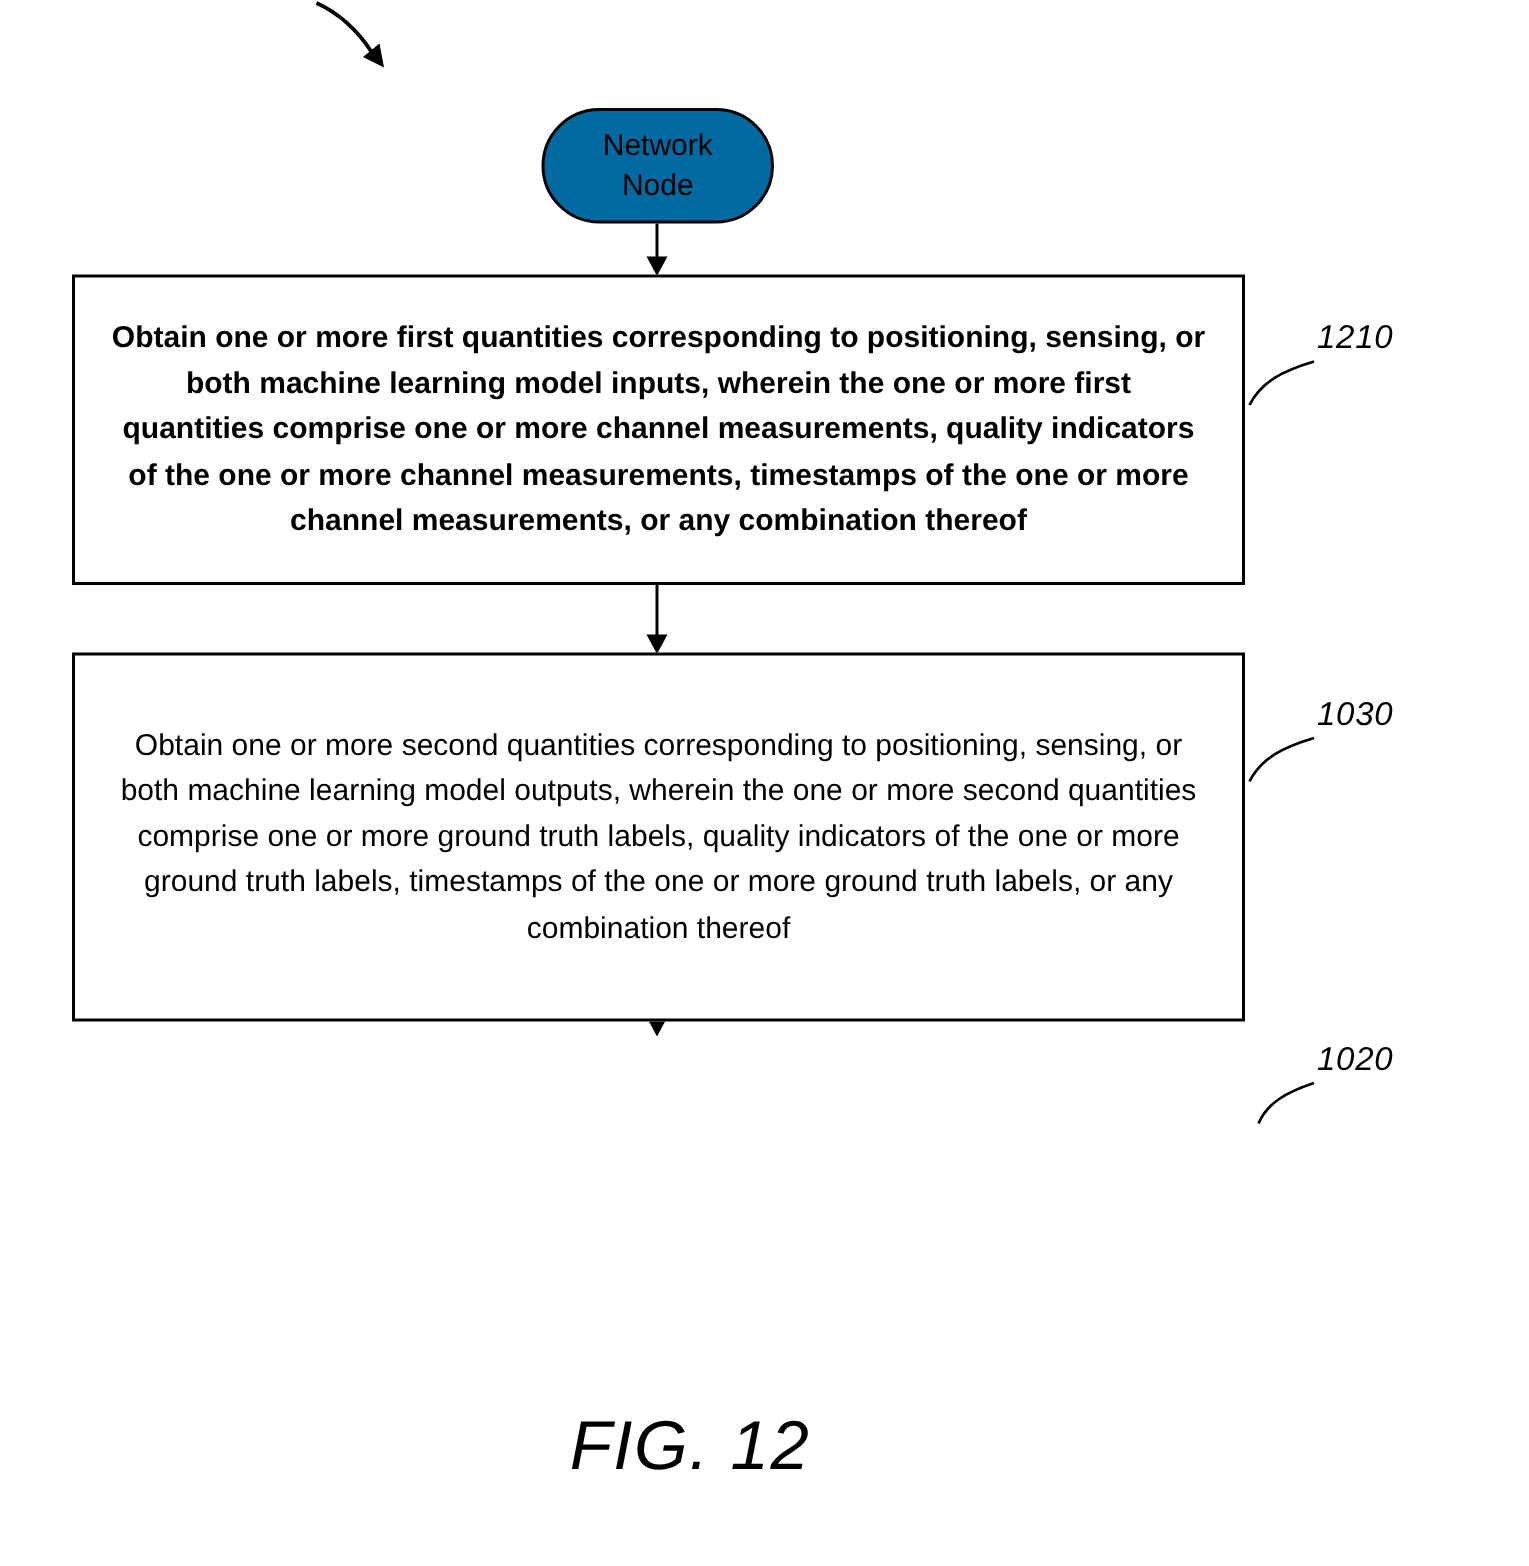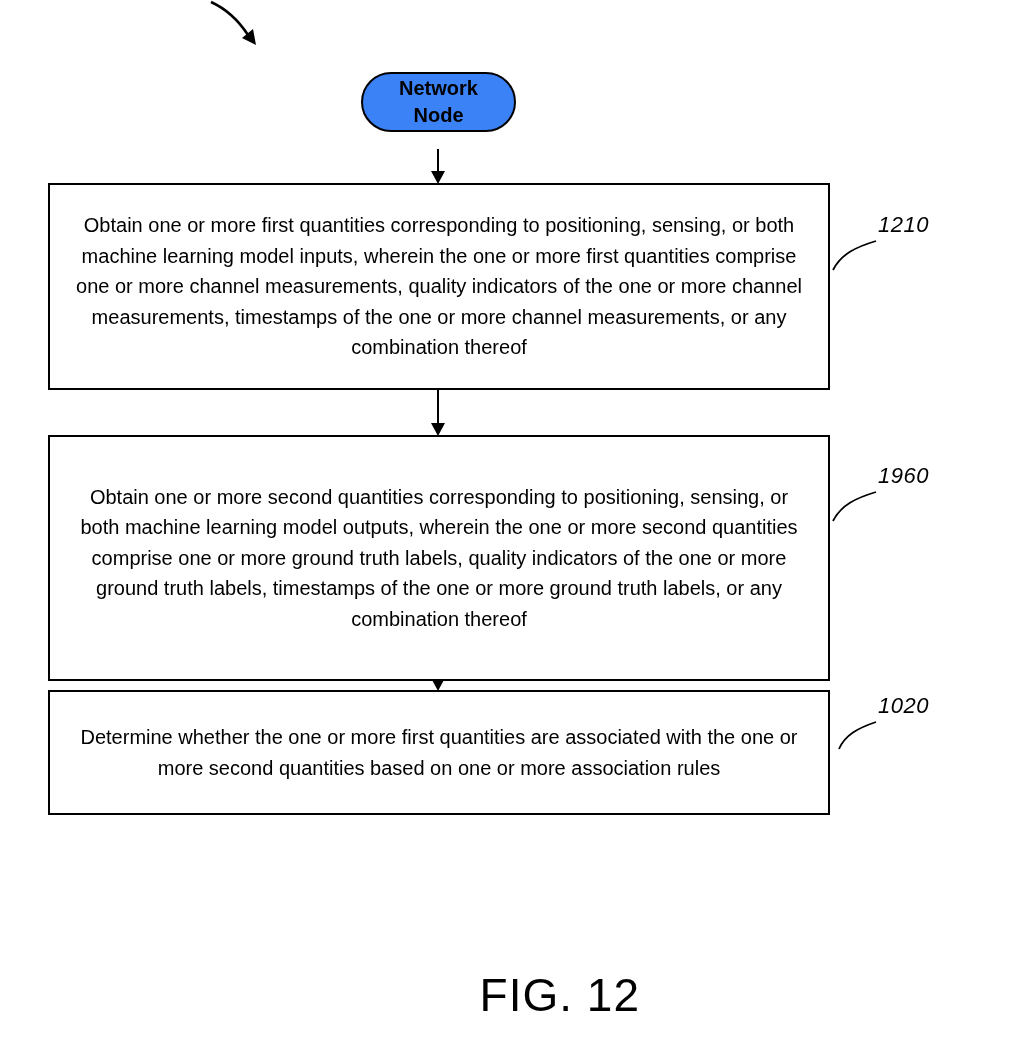--- a/index.html
+++ b/index.html
@@ -17,64 +17,64 @@
   }
   .overlay {
     position: absolute;
     left: 0; top: 0;
     width: 1019px; height: 1044px;
     pointer-events: none;
   }
   .stadium {
     position: absolute;
     left: 361px; top: 72px;
-    width: 155px; height: 60px;
+    width: 155px; height: 77px;
     border: 2px solid #000000;
     border-radius: 40px;
-    background: #3b82f6;
+    background: #0369a1;
     display: flex;
     align-items: center;
     justify-content: center;
     text-align: center;
     font-size: 20px;
     line-height: 27px;
-    font-weight: bold;
   }
   .stadium span { display: block; width: 110px; }
   .step-box {
     position: absolute;
     left: 48px;
     width: 782px;
     border: 2px solid #000000;
     background: #ffffff;
     display: flex;
     align-items: center;
     justify-content: center;
     text-align: center;
     font-size: 20px;
     line-height: 30.5px;
     padding: 8px 24px;
   }
-  .box-1 { top: 183px; height: 207px; }
+  .box-1 { top: 183px; height: 207px; font-weight: bold; }
   .box-2 { top: 435px; height: 246px; }
   .box-3 { top: 690px; height: 125px; }
   .ref-label {
     position: absolute;
     font-size: 22px;
     letter-spacing: 0.5px;
     font-style: italic;
   }
   .ref-1 { left: 878px; top: 212px; }
   .ref-2 { left: 878px; top: 463px; }
   .ref-3 { left: 878px; top: 693px; }
   .caption {
     position: absolute;
-    left: 280px; top: 968px;
+    left: 280px; top: 936px;
     width: 360px;
-    text-align: right;
+    text-align: center;
+    font-style: italic;
     font-size: 46px;
     letter-spacing: 1px;
   }
 </style>
 </head>
 <body>
 
 <div class="canvas">
 
   <svg class="overlay" width="1019" height="1044" viewBox="0 0 1019 1044" xmlns="http://www.w3.org/2000/svg">
@@ -100,22 +100,19 @@
   </div>
 
   <div class="step-box box-1">
     <span>Obtain one or more first quantities corresponding to positioning, sensing, or both machine learning model inputs, wherein the one or more first quantities comprise one or more channel measurements, quality indicators of the one or more channel measurements, timestamps of the one or more channel measurements, or any combination thereof</span>
   </div>
   <div class="ref-label ref-1">1210</div>
 
   <div class="step-box box-2">
     <span>Obtain one or more second quantities corresponding to positioning, sensing, or both machine learning model outputs, wherein the one or more second quantities comprise one or more ground truth labels, quality indicators of the one or more ground truth labels, timestamps of the one or more ground truth labels, or any combination thereof</span>
   </div>
-  <div class="ref-label ref-2">1960</div>
+  <div class="ref-label ref-2">1030</div>
 
-  <div class="step-box box-3">
-    <span>Determine whether the one or more first quantities are associated with the one or more second quantities based on one or more association rules</span>
-  </div>
   <div class="ref-label ref-3">1020</div>
 
   <div class="caption">FIG. 12</div>
 
 </div>
 
 </body></html>

